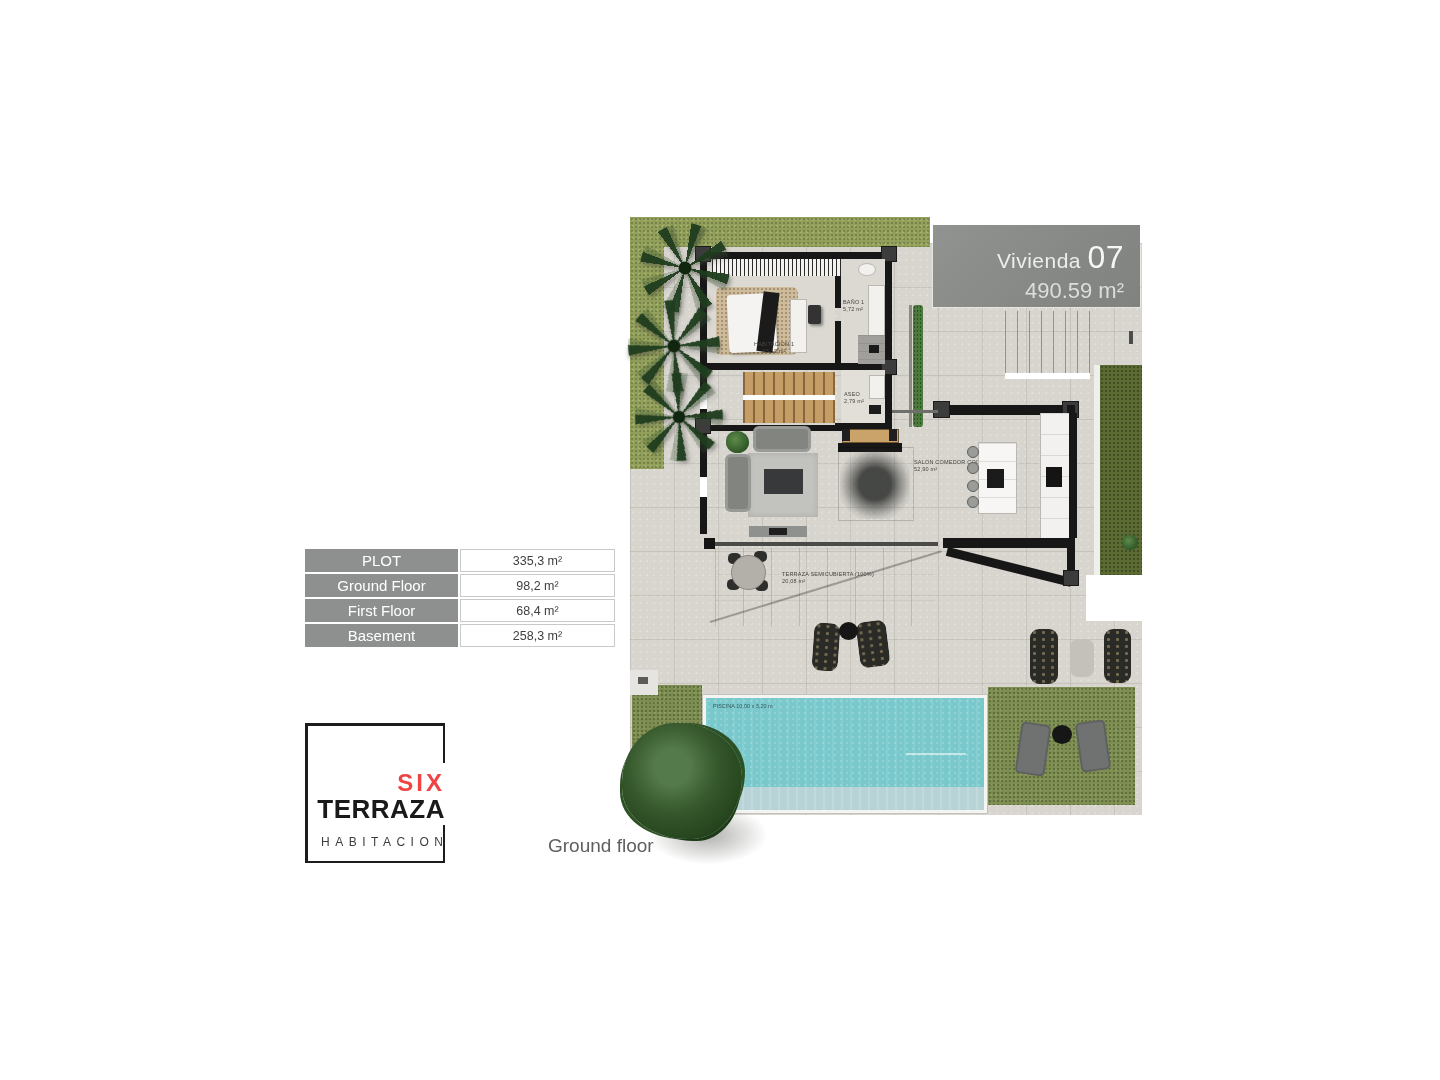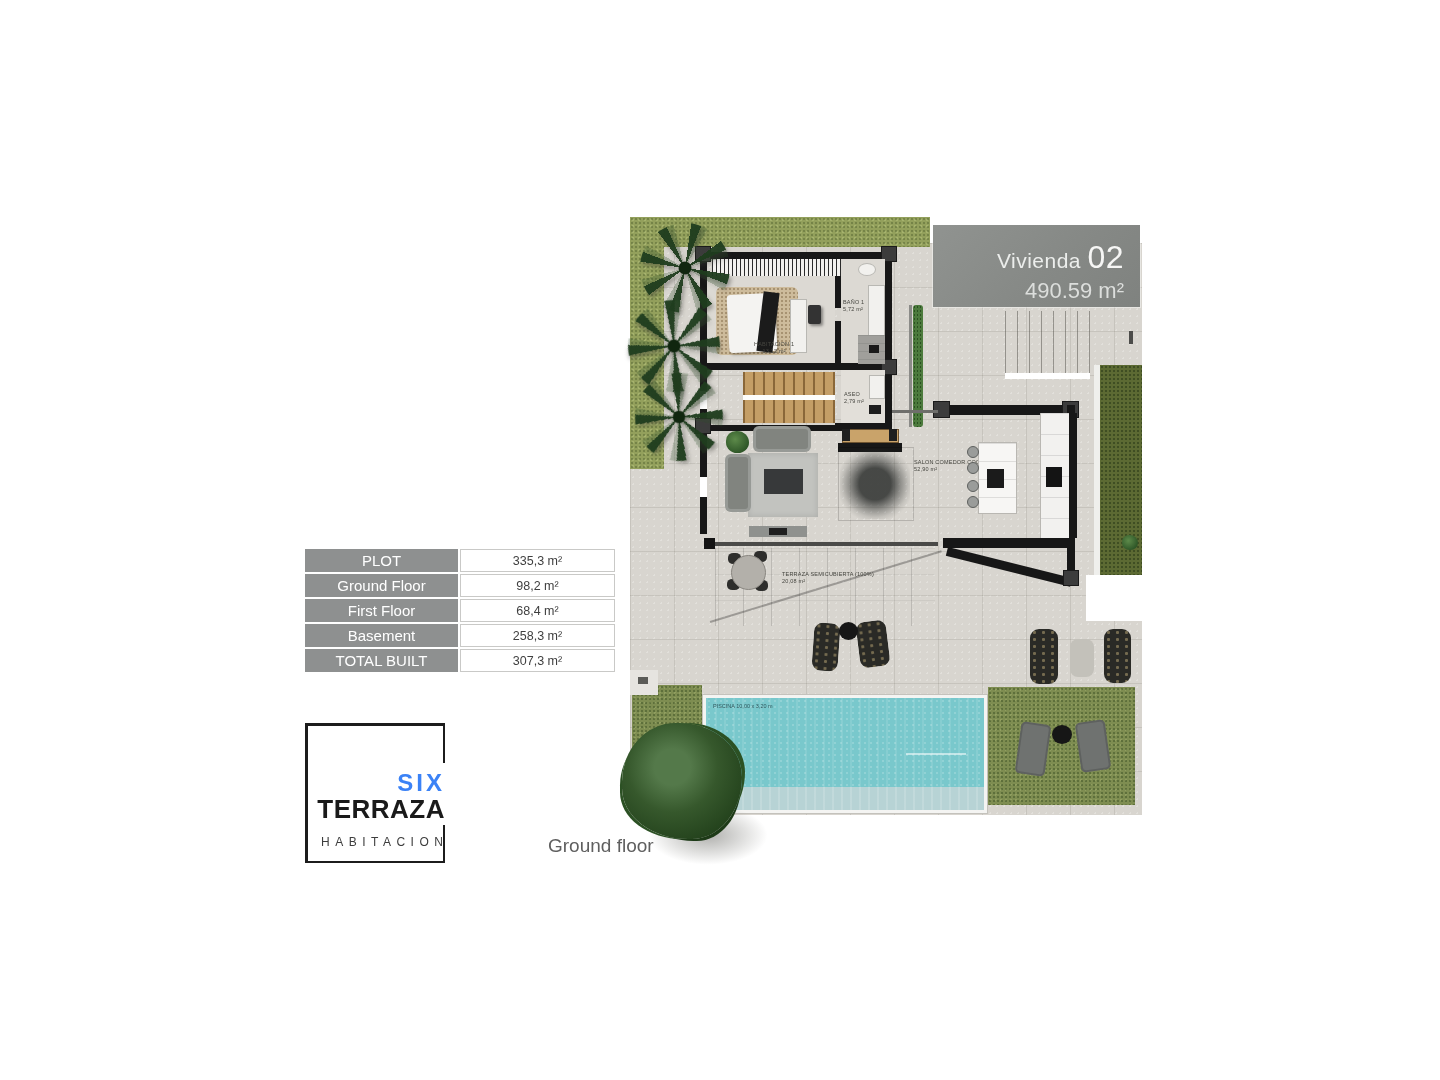--- a/index.html
+++ b/index.html
@@ -114,21 +114,21 @@
   .atable{position:absolute;left:305px;top:549px;width:312px;}
   .arow{display:flex;margin-bottom:2px;}
   .ahead{width:153px;height:23px;background:#8e9090;color:#fff;font-size:15px;
     display:flex;align-items:center;justify-content:center;}
   .aval{width:153px;height:21px;background:#fff;border:1px solid #c9c9c7;color:#3f3f3f;font-size:12.5px;
     display:flex;align-items:center;justify-content:center;margin-left:2px;}
 
   
   .logo{position:absolute;left:305px;top:723px;width:140px;height:140px;}
   .lg-b{position:absolute;background:#1c1c1c;}
-  .lg-six{position:absolute;right:0;top:46px;font-size:24px;font-weight:bold;letter-spacing:3px;color:#3b82f6;}
+  .lg-six{position:absolute;right:0;top:46px;font-size:24px;font-weight:bold;letter-spacing:3px;color:#ef4444;}
   .lg-sec{position:absolute;right:0;top:71px;font-size:26px;font-weight:bold;letter-spacing:0.5px;color:#1a1a1a;}
   .lg-prop{position:absolute;left:16px;top:112px;font-size:12px;letter-spacing:5.5px;color:#3d3d3d;}
 
   .caption{position:absolute;left:548px;top:835px;font-size:19px;color:#5f5f5f;}
 </style>
 </head>
 <body>
 
 <div class="canvas">
 
@@ -276,21 +276,21 @@
     <div class="abs palm" style="left:10px;top:8px;width:90px;height:90px;"></div>
     <div class="abs palm" style="left:-2px;top:85px;width:92px;height:92px;transform:rotate(25deg);"></div>
     <div class="abs palm" style="left:5px;top:158px;width:88px;height:88px;transform:rotate(-18deg);"></div>
 
     <div class="abs tree-shadow" style="left:18px;top:590px;width:120px;height:60px;"></div>
     <div class="abs tree" style="left:-8px;top:508px;width:120px;height:116px;"></div>
 
     <div class="abs badge" style="left:303px;top:10px;width:191px;height:68px;">
       <div class="l1">
         <span>Vivienda</span>
-        <span class="num">02</span>
+        <span class="num">07</span>
       </div>
       <div class="l2">490.59 m²</div>
     </div>
   </div>
 
   <div class="atable">
     <div class="arow">
       <div class="ahead">PLOT</div>
       <div class="aval">335,3 m²</div>
     </div>
@@ -298,24 +298,20 @@
       <div class="ahead">Ground Floor</div>
       <div class="aval">98,2 m²</div>
     </div>
     <div class="arow">
       <div class="ahead">First Floor</div>
       <div class="aval">68,4 m²</div>
     </div>
     <div class="arow">
       <div class="ahead">Basement</div>
       <div class="aval">258,3 m²</div>
-    </div>
-    <div class="arow">
-      <div class="ahead">TOTAL BUILT</div>
-      <div class="aval">307,3 m²</div>
     </div>
   </div>
 
   <div class="logo">
     <div class="lg-b" style="left:0;top:0;width:140px;height:2.5px;"></div>
     <div class="lg-b" style="left:0;top:0;width:2.5px;height:140px;"></div>
     <div class="lg-b" style="left:0;top:137.5px;width:140px;height:2.5px;"></div>
     <div class="lg-b" style="left:137.5px;top:0;width:2.5px;height:40px;"></div>
     <div class="lg-b" style="left:137.5px;top:102px;width:2.5px;height:38px;"></div>
     <div class="lg-six">SIX</div>

